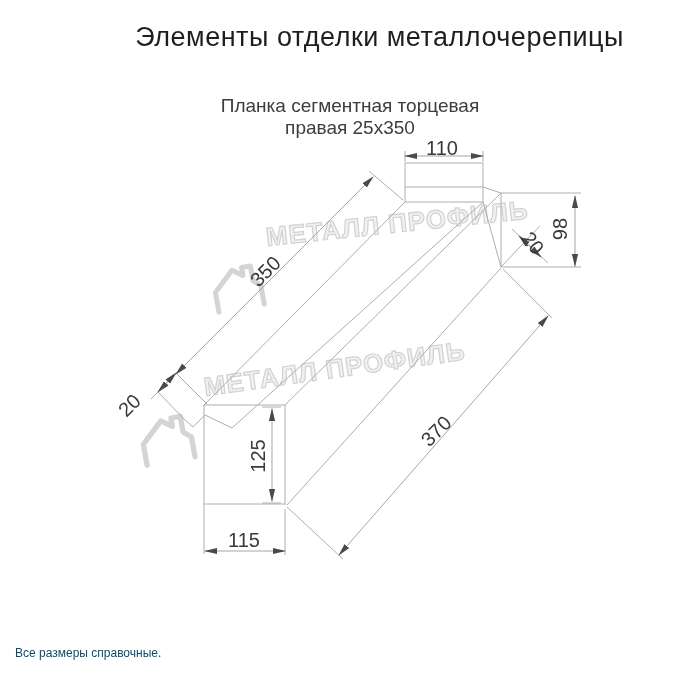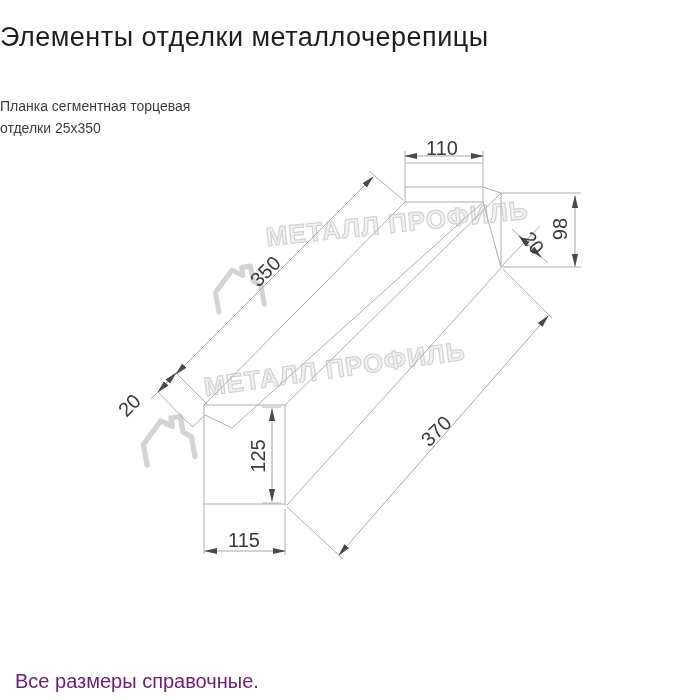--- a/index.html
+++ b/index.html
@@ -1,30 +1,30 @@
 <!DOCTYPE html>
 <html><head>
 <meta charset="utf-8">
 <style>
   html,body{margin:0;padding:0;background:#ffffff;}
   #page{
     position:relative;width:700px;height:700px;background:#fff;overflow:hidden;
     font-family:"Liberation Sans","DejaVu Sans",sans-serif;
   }
   .title{
-    position:absolute;left:0;top:22px;width:624px;text-align:left;
+    position:absolute;left:0;top:22px;width:624px;text-align:right;
     font-size:27px;color:#1e1e1e;letter-spacing:0.5px;
   }
   .subtitle{
-    position:absolute;left:0;top:95px;width:700px;
-    font-size:14px;line-height:22px;color:#3d3d3d;
+    position:absolute;left:0;top:95px;width:700px;text-align:center;
+    font-size:19px;line-height:22px;color:#3d3d3d;
   }
   .footer{
-    position:absolute;left:15px;top:672px;width:600px;
-    font-size:20px;line-height:18px;color:#701a75;
+    position:absolute;left:15px;top:644px;width:600px;
+    font-size:12px;line-height:18px;color:#0c4a6e;
   }
   .wm{
     position:absolute;white-space:nowrap;
     font-size:26px;font-weight:bold;letter-spacing:1px;
     color:#f1f1f1;-webkit-text-stroke:1.2px #d2d2d2;
     transform-origin:left center;
   }
   .wm-text-1{left:266px;top:222px;transform:rotate(-6deg);}
   .wm-text-2{left:204px;top:372px;transform:rotate(-8deg);}
   .wm-house{position:absolute;transform-origin:center;}
@@ -124,20 +124,20 @@
       <text x="533" y="250" text-anchor="middle" transform="rotate(52 533,243)">20</text>
       <text x="436" y="438" text-anchor="middle" transform="rotate(-45 436,431)">370</text>
       <text x="258" y="463" text-anchor="middle" transform="rotate(-90 258,456)">125</text>
       <text x="244" y="547" text-anchor="middle">115</text>
     </g>
   </svg>
 
   <div class="title">Элементы отделки металлочерепицы</div>
   <div class="subtitle">
     <div>Планка сегментная торцевая</div>
-    <div>отделки 25х350</div>
+    <div>правая 25х350</div>
   </div>
 
   <div class="footer">
     <div>Все размеры справочные.</div>
   </div>
 
 </div>
 
 </body></html>

